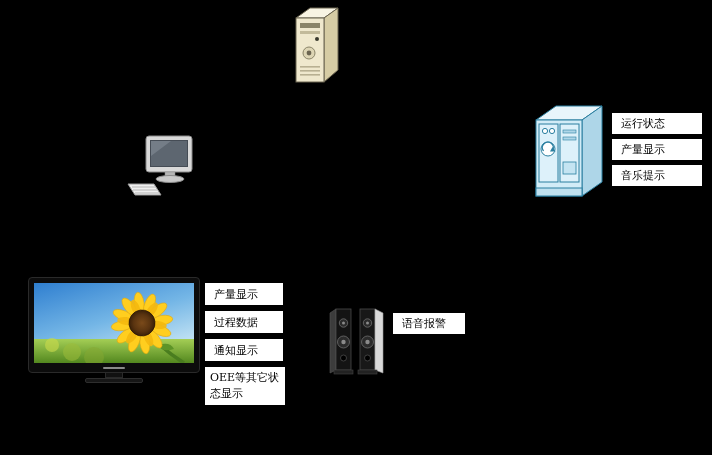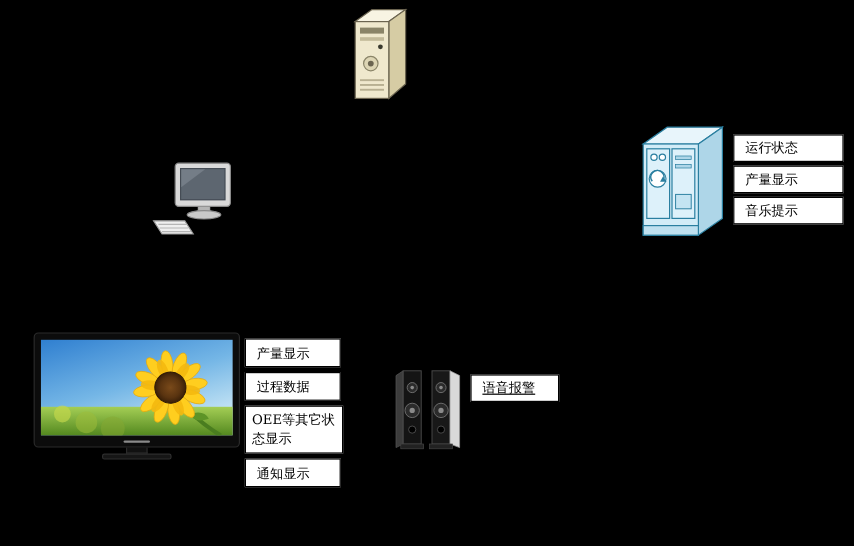--- a/index.html
+++ b/index.html
@@ -163,22 +163,22 @@
       </svg>
       <div class="tv-logo"></div>
     </div>
     <div class="tv-neck"></div>
     <div class="tv-base"></div>
   </div>
 
   <div class="label-col" style="left:204px; top:282px; gap:4px;">
     <div class="label-box tv-label">产量显示</div>
     <div class="label-box tv-label">过程数据</div>
+    <div class="label-box tv-label">通知显示</div>
     <div class="label-box tv-label-multi">OEE等其它状态显示</div>
-    <div class="label-box tv-label">通知显示</div>
   </div>
 
   <div class="node" style="left:322px; top:306px;">
     <svg width="70" height="72" viewBox="0 0 70 72">
 
       <polygon points="8,7 14,3 14,64 8,67" fill="#3c3c3c" stroke="#555" stroke-width="0.6"></polygon>
       <rect x="14" y="3" width="15" height="61" fill="#141414" stroke="#4a4a4a" stroke-width="0.8"></rect>
       <circle cx="21.5" cy="17" r="4.2" fill="#2b2b2b" stroke="#6e6e6e" stroke-width="0.8"></circle>
       <circle cx="21.5" cy="17" r="1.5" fill="#8a8a8a"></circle>
       <circle cx="21.5" cy="36" r="6" fill="#2b2b2b" stroke="#6e6e6e" stroke-width="0.8"></circle>
@@ -190,17 +190,17 @@
       <polygon points="53,3 61,7 61,67 53,64" fill="#d9d9d9" stroke="#9a9a9a" stroke-width="0.6"></polygon>
       <circle cx="45.5" cy="17" r="4.2" fill="#2b2b2b" stroke="#6e6e6e" stroke-width="0.8"></circle>
       <circle cx="45.5" cy="17" r="1.5" fill="#8a8a8a"></circle>
       <circle cx="45.5" cy="36" r="6" fill="#2b2b2b" stroke="#6e6e6e" stroke-width="0.8"></circle>
       <circle cx="45.5" cy="36" r="2.2" fill="#8a8a8a"></circle>
       <circle cx="45.5" cy="52" r="3" fill="#000" stroke="#555" stroke-width="0.7"></circle>
       <rect x="36" y="64" width="19" height="4" fill="#222" stroke="#444" stroke-width="0.6"></rect>
     </svg>
   </div>
 
-  <div class="label-col" style="left:392px; top:312px; gap:4px;text-decoration:underline;">
+  <div class="label-col" style="left:392px; top:312px; gap:4px;">
     <div class="label-box audio-label">语音报警</div>
   </div>
 
 </div>
 
 </body></html>

